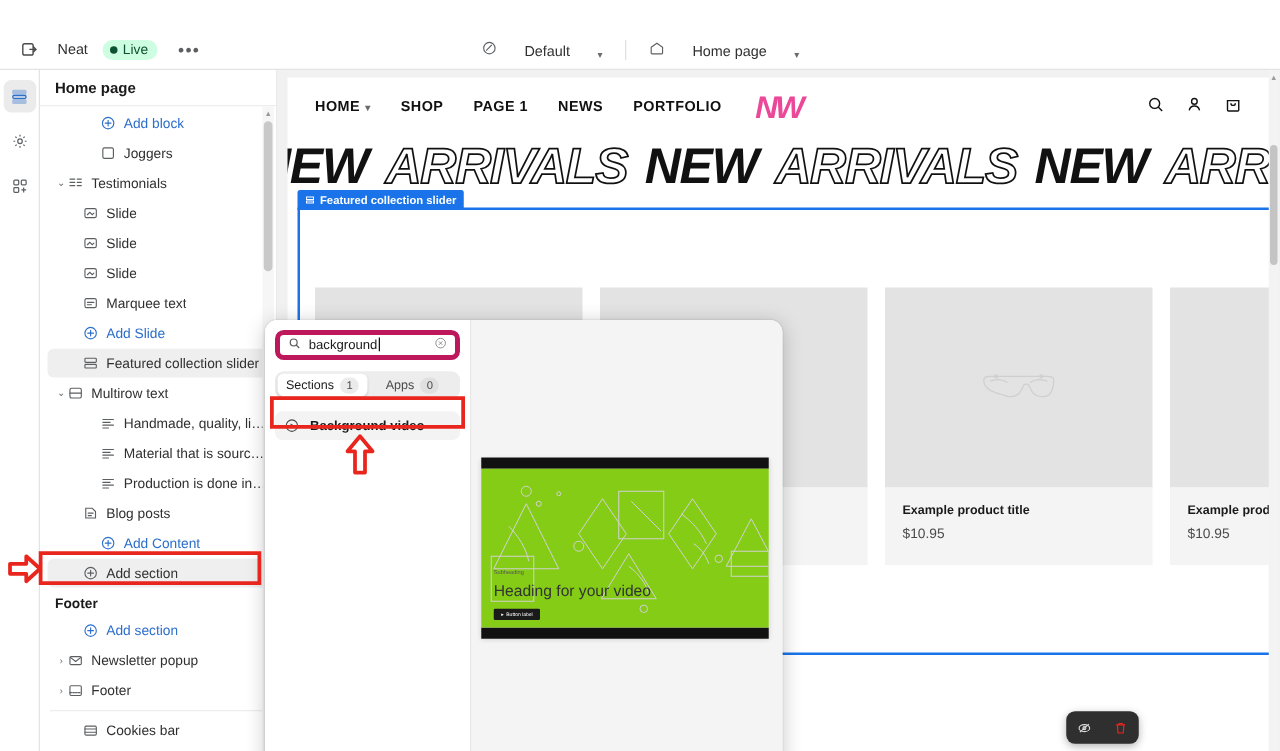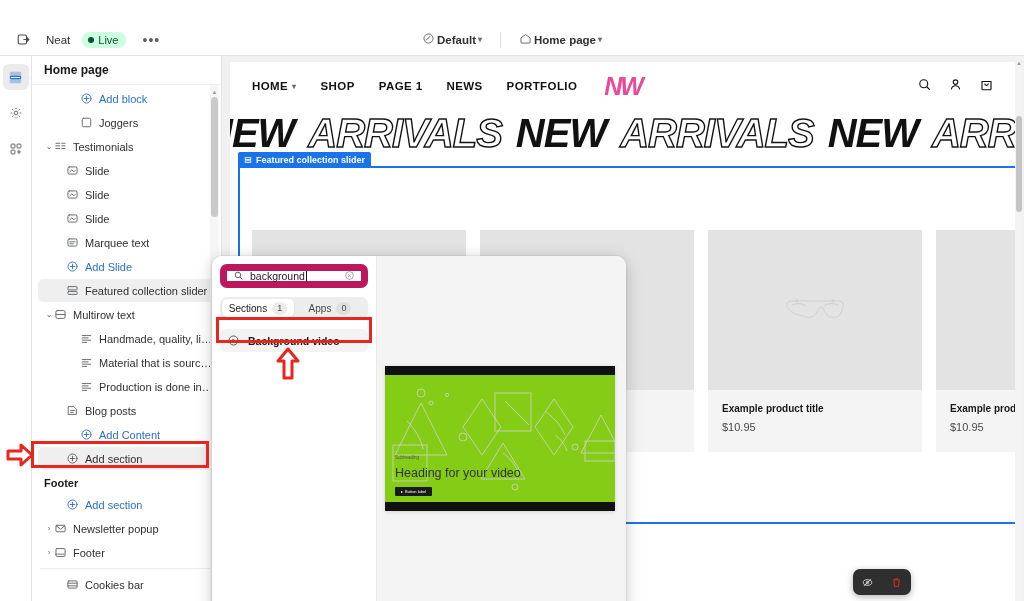--- a/index.html
+++ b/index.html
@@ -27,22 +27,22 @@
     background: #cdfee1; color: #0c5132; font-size: 11px;
     padding: 2px 8px 2px 6px; border-radius: 9px; font-weight: 500;
   }
   .live-dot { width: 6px; height: 6px; border-radius: 50%; background: #0c5132; }
   .tb-dots { color: #5c5f62; font-size: 14px; letter-spacing: 1px; padding: 0 4px; }
   .tb-center {
     position: absolute; left: 0; right: 0; height: 32px;
     display: flex; align-items: center; justify-content: center; gap: 0;
   }
   .tb-select {
-    display: flex; align-items: center; gap: 2px;
-    font-size: 11.5px; color: #303030; padding: 4px 8px; border-radius: 6px; font-weight: bold;
+    display: flex; align-items: flex-end; gap: 22px;
+    font-size: 11.5px; color: #303030; padding: 4px 8px; border-radius: 6px;
   }
   .tb-divider { width: 1px; height: 16px; background: #e0e0e0; margin: 0 10px; }
   .caret { font-size: 8px; color: #6b6b6b; }
 
   
   .rail {
     position: absolute; left: 0; top: 32px; width: 32px; height: 569px;
     background: #fff; border-right: 1px solid #e3e3e3;
     display: flex; flex-direction: column; align-items: center;
     padding-top: 8px; gap: 10px;
@@ -189,21 +189,21 @@
   
   .popover {
     position: absolute; left: 212px; top: 232px; width: 414px; height: 366px;
     background: #fff; border-radius: 10px;
     box-shadow: 0 3px 16px rgba(0,0,0,.22), 0 0 0 1px rgba(0,0,0,.05);
     display: flex; overflow: hidden;
   }
   .pop-left { width: 164px; padding: 8px 8px 0 8px; background: #fff; }
   .search-box {
     display: flex; align-items: center; gap: 6px; height: 24px;
-    border: 7px solid #be185d; border-radius: 7px; padding: 0 6px;
+    border: 4px solid #be185d; border-radius: 7px; padding: 0 6px;
     background: #fff;
   }
   .search-input-text {
     flex: 1; font-size: 10.5px; color: #1a1a1a; position: relative;
   }
   .caret-bar {
     display: inline-block; width: 1px; height: 11px; background: #111;
     vertical-align: -2px; margin-left: 1px;
   }
   .tab-group {

